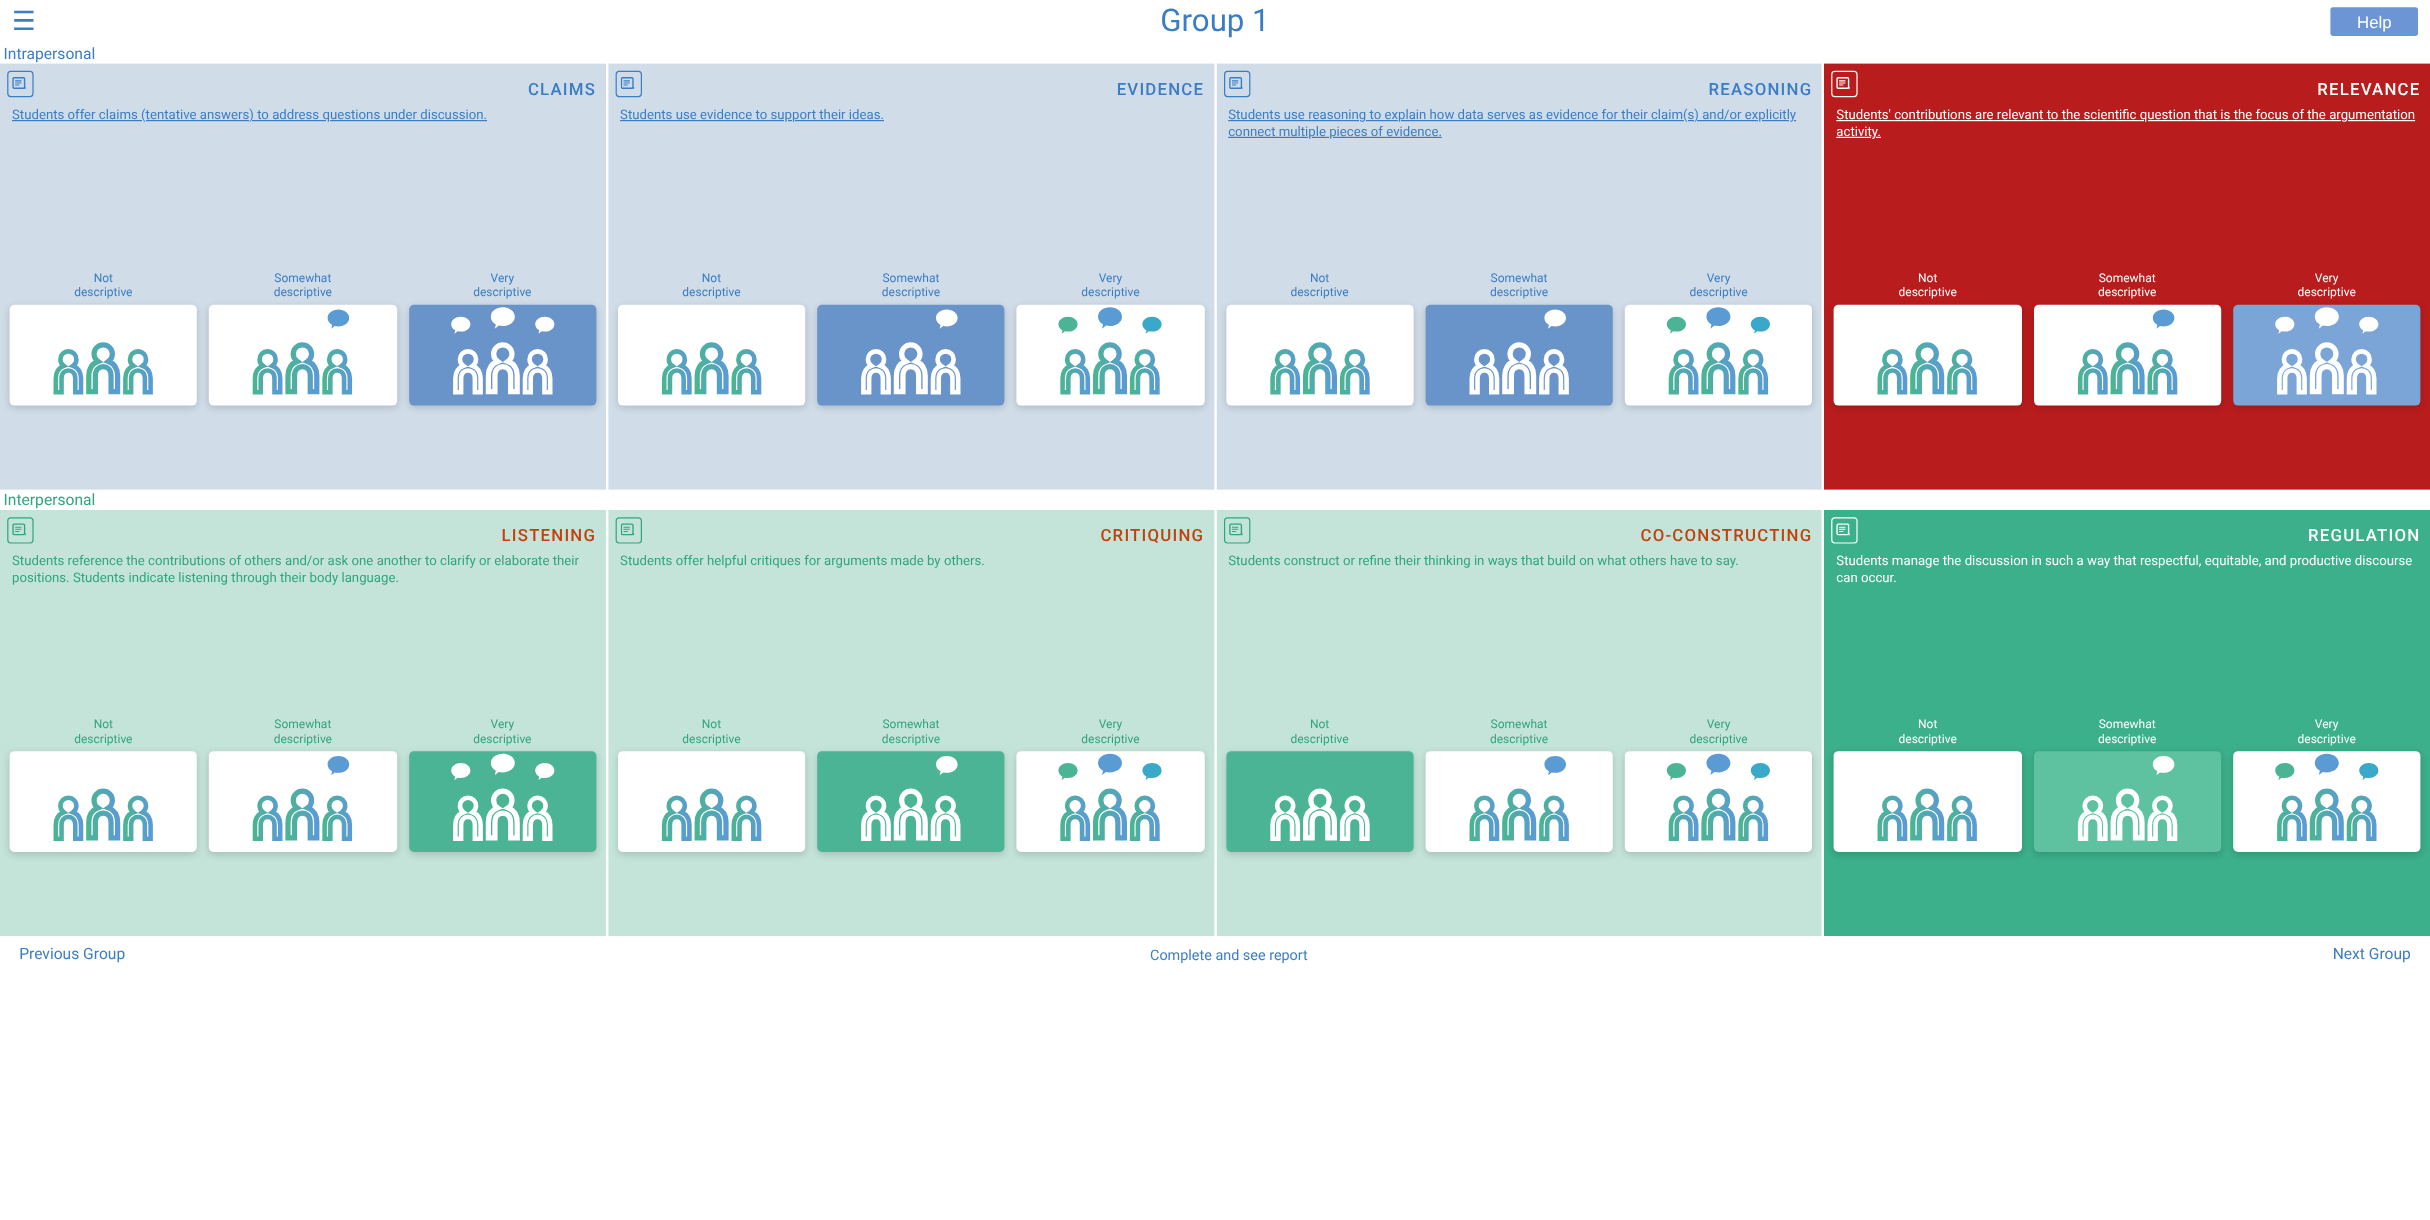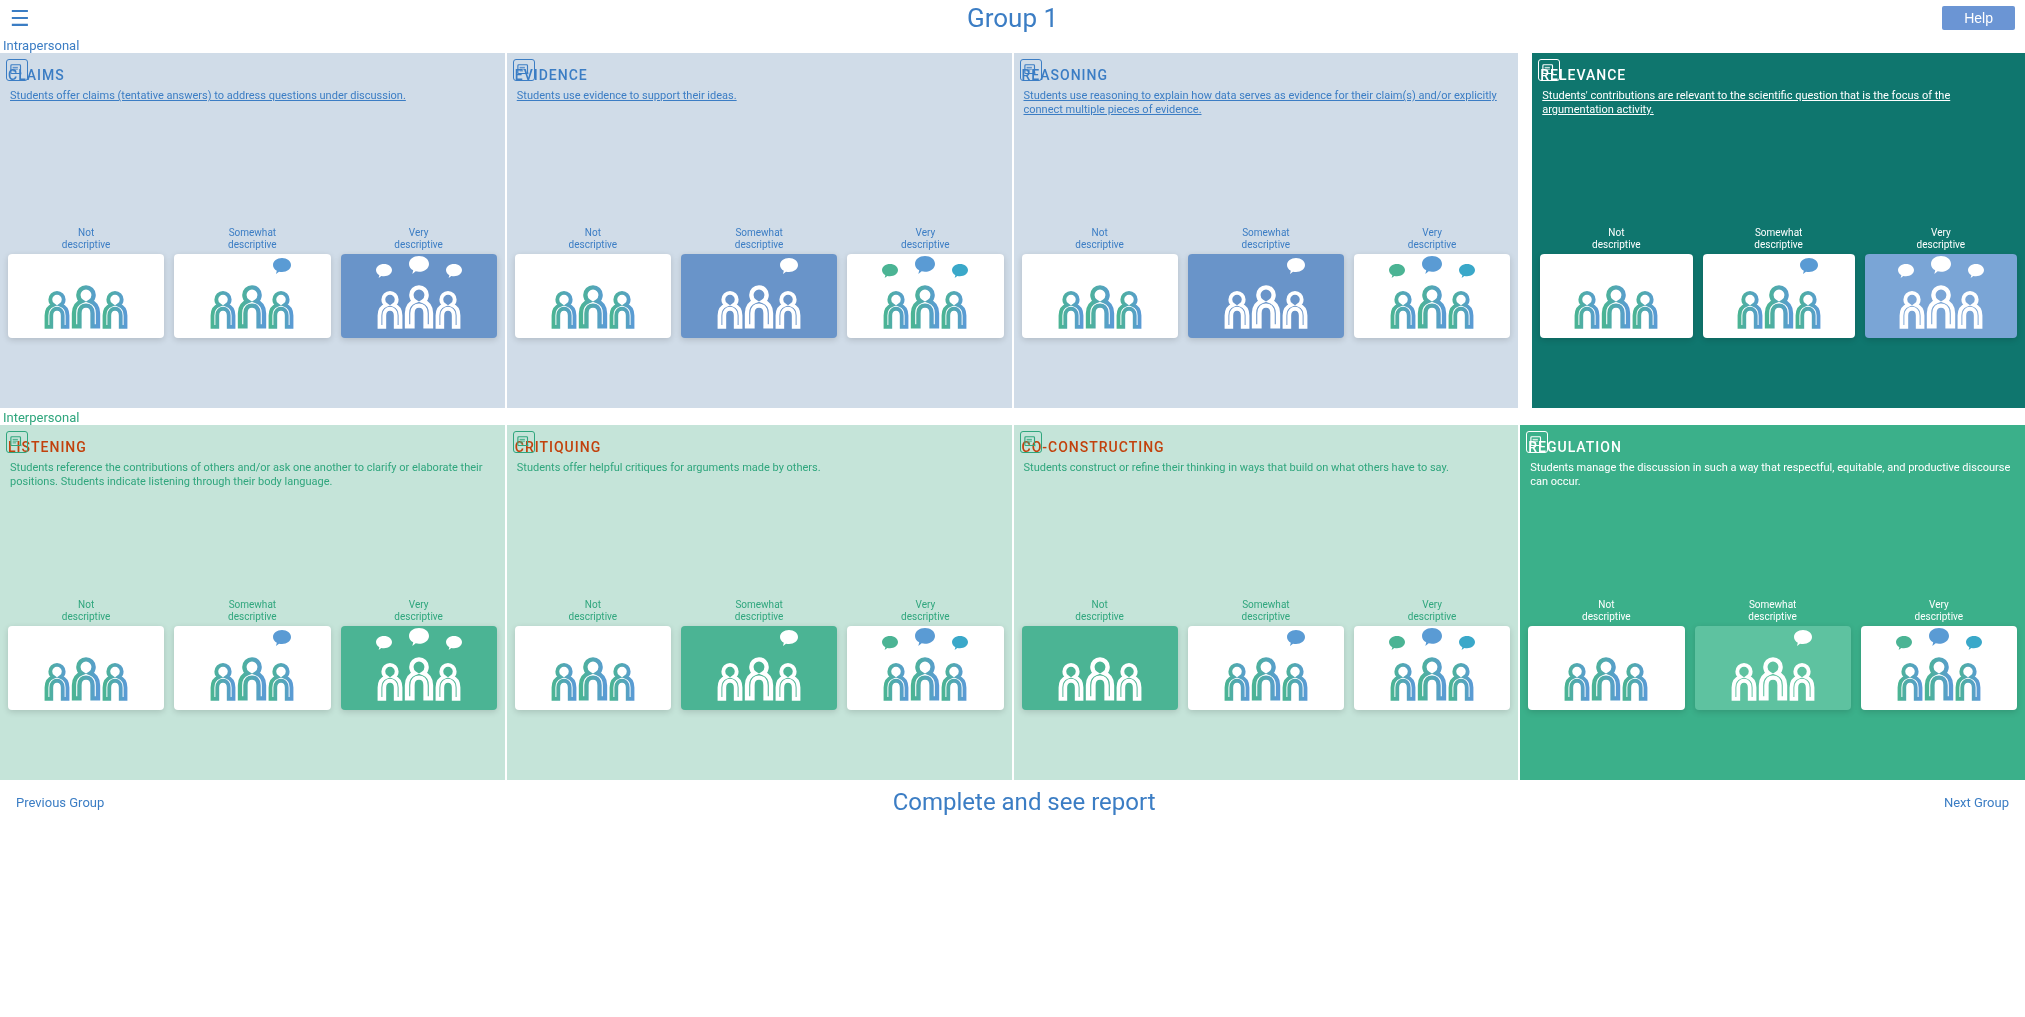--- a/index.html
+++ b/index.html
@@ -7,30 +7,30 @@
 .header { display: flex; align-items: center; justify-content: space-between; padding: 4px 10px; height: 36px; }
 .menu-icon { cursor: pointer; color: #3b7dc4; font-size: 22px; }
 .title { font-size: 26px; color: #3b7dc4; font-weight: 400; position: absolute; left: 50%; transform: translateX(-50%); }
 .help-btn { background: #6b95d4; color: #fff; border: none; padding: 4px 22px; font-size: 14px; border-radius: 2px; cursor: pointer; }
 .section-label { font-size: 13px; padding: 2px 8px 0 3px; display: block; }
 .section-label.intra { color: #3b7dc4; }
 .section-label.inter { color: #2fa67d; }
 .grid { display: grid; grid-template-columns: repeat(4, 1fr); gap: 2px; }
 .card { position: relative; padding: 10px 8px 40px 8px; min-height: 355px; }
 .card.intra { background: #d0dce8; }
-.card.intra.active { background: #0f766e; margin-left: 12px; }
+.card.intra.active { background: #b91c1c; }
 .card.inter { background: #c5e4d9; }
 .card.inter.active { background: #3bb08a; }
 .card-icon { position: absolute; top: 6px; left: 6px; width: 22px; height: 22px; border: 1.5px solid currentColor; border-radius: 3px; display: flex; align-items: center; justify-content: center; }
 .card.intra .card-icon { color: #3b7dc4; }
 .card.intra.active .card-icon { color: #fff; }
 .card.inter .card-icon { color: #2fa67d; }
 .card.inter.active .card-icon { color: #fff; }
 .card-icon svg { width: 14px; height: 14px; }
-.card-title { text-align: left; font-size: 14px; font-weight: 500; letter-spacing: 1px; padding-top: 4px; }
+.card-title { text-align: right; font-size: 14px; font-weight: 500; letter-spacing: 1px; padding-top: 4px; }
 .card.intra .card-title { color: #3b7dc4; }
 .card.intra.active .card-title { color: #fff; }
 .card.inter .card-title { color: #c2410c; }
 .card.inter.active .card-title { color: #fff; }
 .card-desc { font-size: 11px; padding: 6px 2px 0 2px; line-height: 1.3; }
 .card.intra .card-desc { color: #3b7dc4; text-decoration: underline; }
 .card.intra.active .card-desc { color: #fff; }
 .card.inter .card-desc { color: #2fa67d; }
 .card.inter.active .card-desc { color: #fff; }
 .options { display: flex; justify-content: space-between; gap: 10px; position: absolute; bottom: 70px; left: 8px; right: 8px; }
@@ -40,21 +40,21 @@
 .card.intra.active .option-label { color: #fff; }
 .card.inter .option-label { color: #2fa67d; }
 .card.inter.active .option-label { color: #fff; }
 .option-box { width: 100%; height: 84px; border-radius: 4px; background: #fff; box-shadow: 0 2px 6px rgba(0,0,0,0.15); display: flex; align-items: center; justify-content: center; position: relative; }
 .option.selected.intra .option-box { background: #6994c9; }
 .option.selected.inter .option-box { background: #4bb494; }
 .option.selected.active-intra .option-box { background: #7aa5d6; }
 .option.selected.active-inter .option-box { background: #5ec2a0; }
 .footer { display: flex; justify-content: space-between; align-items: center; padding: 8px 16px; }
 .footer-link { font-size: 13px; color: #3b7dc4; cursor: pointer; }
-.footer-center { font-size: 24px; color: #3b7dc4; cursor: pointer; }
+.footer-center { font-size: 12px; color: #3b7dc4; cursor: pointer; }
 </style>
 </head>
 <body>
 
 <svg width="0" height="0" style="position:absolute">
   <defs>
     <linearGradient id="gradBG" x1="0" y1="0" x2="1" y2="0">
       <stop offset="0%" stop-color="#4bb494"></stop>
       <stop offset="100%" stop-color="#5a9bd4"></stop>
     </linearGradient>

